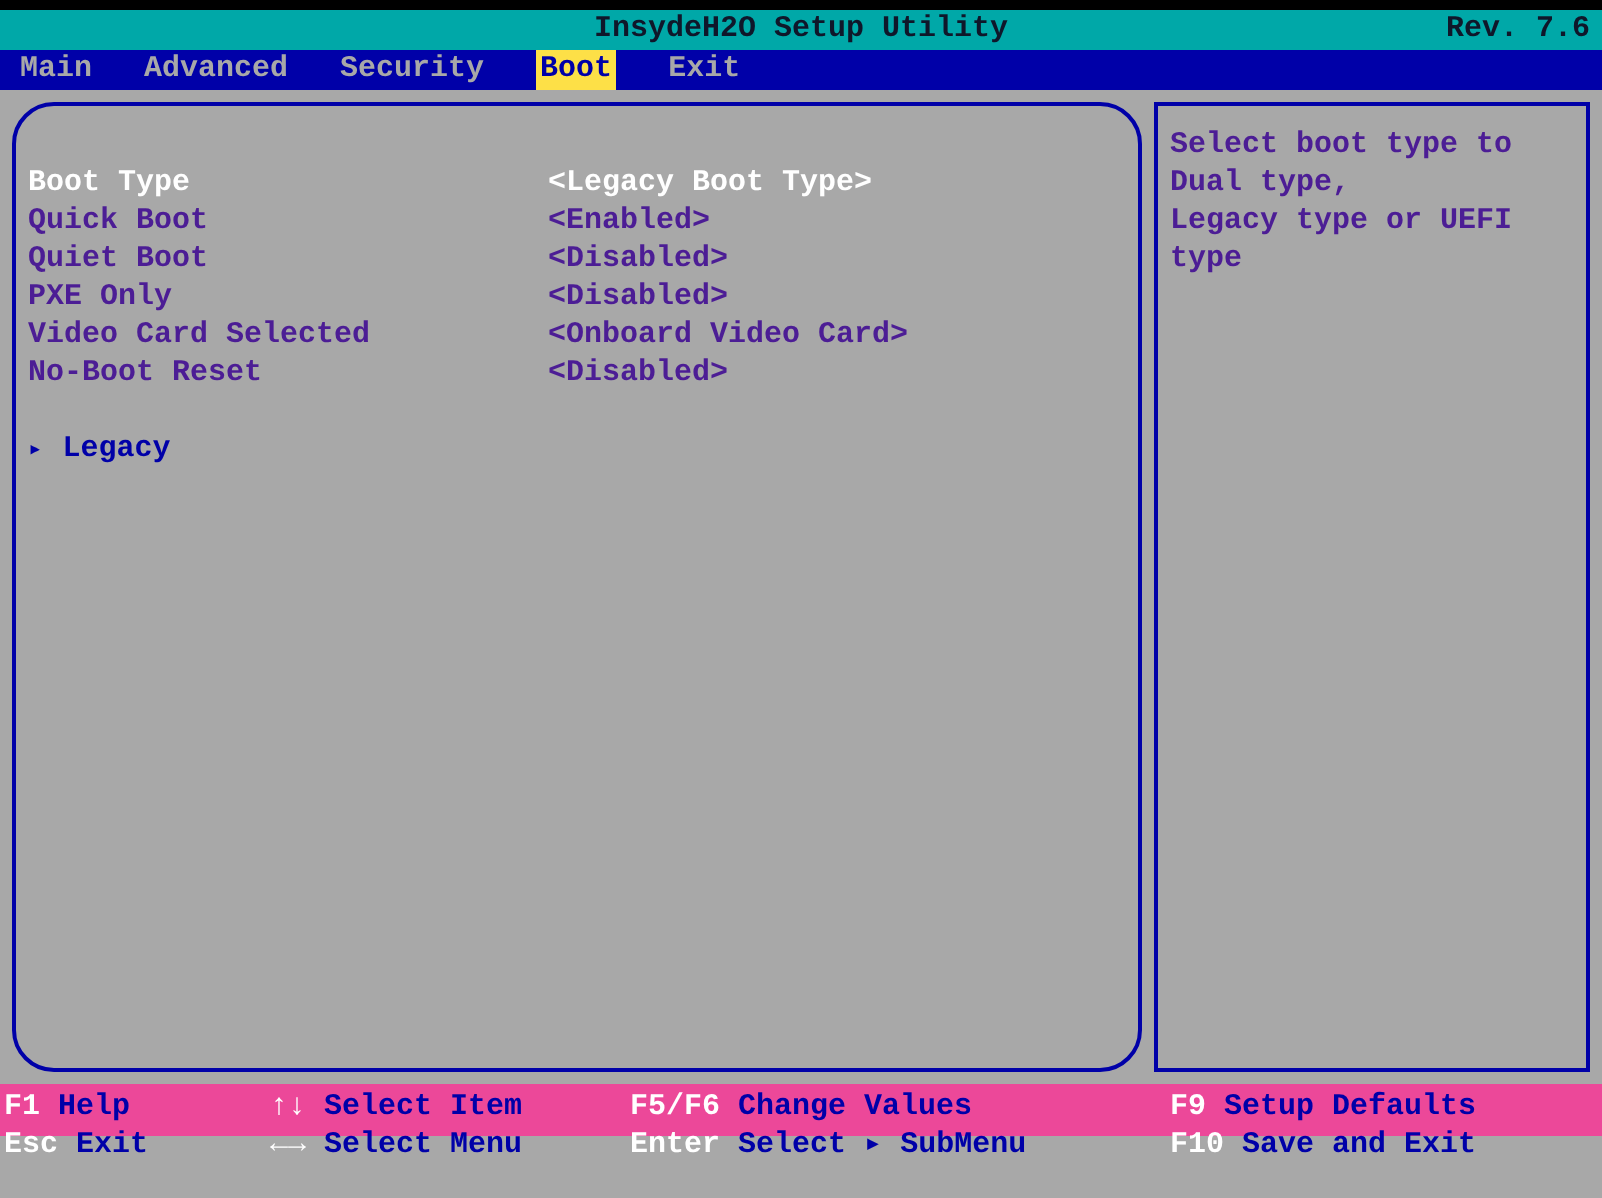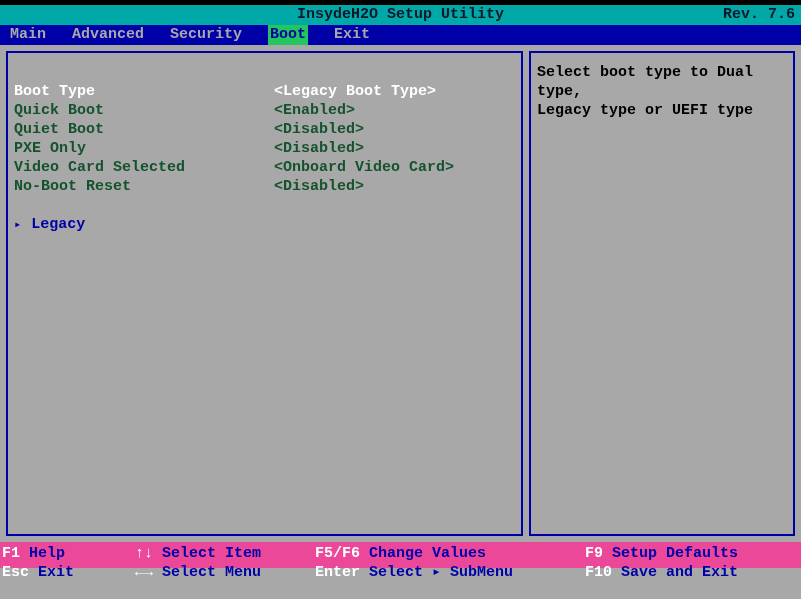--- a/index.html
+++ b/index.html
@@ -38,47 +38,47 @@
     padding-left: 10px;
     gap: 12px;
   }
   .menu-item {
     color: #a8a8a8;
     margin-right: 14px;
     line-height: 20px;
     cursor: pointer;
   }
   .menu-item.active {
-    background: #22c55e;
+    background: #fde047;
     color: #0000a8;
     padding: 0 2px;
   }
   .body-area {
     background: #a8a8a8;
     padding: 6px;
     height: 497px;
     display: flex;
     gap: 6px;
   }
   .pane {
     border: 2px solid #0000a8;
     padding: 10px 6px;
     background: #a8a8a8;
   }
-  .pane-left { flex: 1; }
-  .pane-right { width: 266px; color: #000000; }
+  .pane-left { flex: 1; border-radius: 21px; }
+  .pane-right { width: 218px; color: #4c1d95; }
   .row {
     display: flex;
     height: 19px;
     line-height: 19px;
   }
   .row .label { width: 260px; }
   .row .value { flex: 1; }
   .row.selected { color: #ffffff; }
-  .row.normal { color: #14532d; }
+  .row.normal { color: #4c1d95; }
   .submenu {
     color: #0000a8;
     height: 19px;
     line-height: 19px;
   }
   .submenu::before { content: "▸"; margin-right: 1px; font-size: 12px; }
   .help-text { line-height: 19px; }
   .footer {
     background: #ec4899;
     height: 26px;

